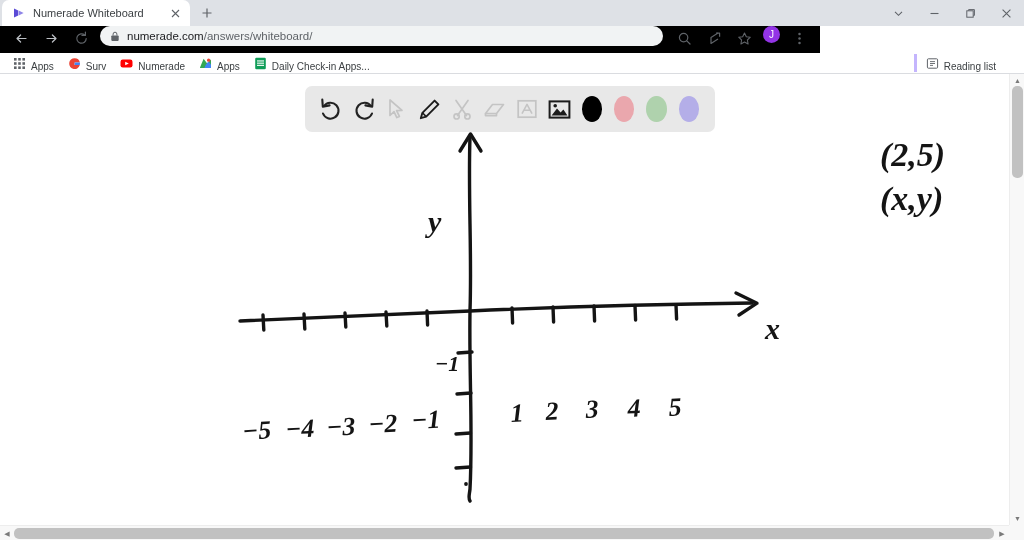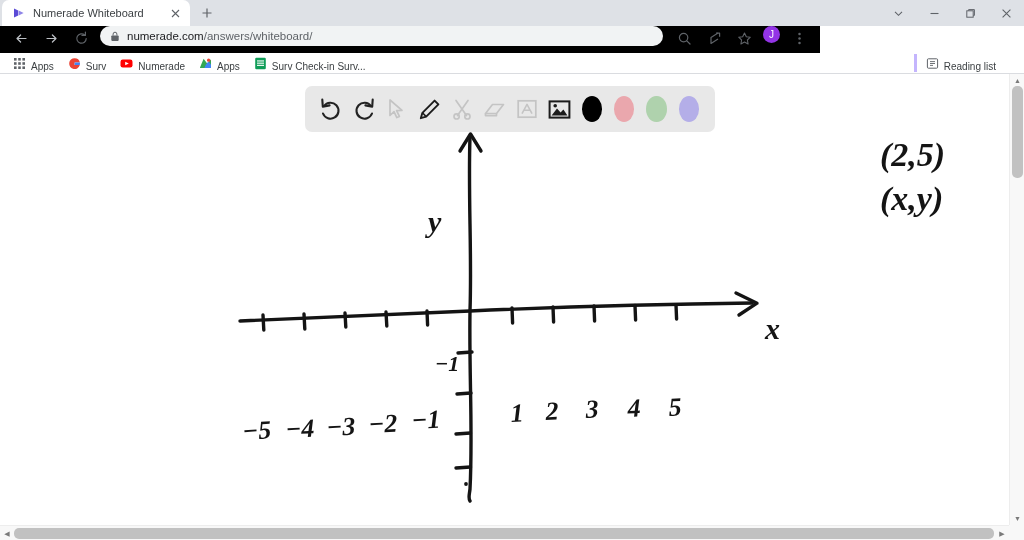--- a/index.html
+++ b/index.html
@@ -304,21 +304,21 @@
       <span class="bm-ico">
         <svg width="13" height="13" viewBox="0 0 13 13">
           <rect x="1.2" y="0.8" width="10.6" height="11.4" rx="1.2" fill="#0f9d58"></rect>
           <g fill="#ffffff">
             <rect x="3" y="3.4" width="7" height="1.1"></rect>
             <rect x="3" y="5.6" width="7" height="1.1"></rect>
             <rect x="3" y="7.8" width="7" height="1.1"></rect>
           </g>
         </svg>
       </span>
-      <span class="bm-label">Surv Check-in Surv...</span>
+      <span class="bm-label">Daily Check-in Apps...</span>
     </div>
 
     <div class="bm-right">
       <span class="bm-ico">
         <svg width="13" height="13" viewBox="0 0 13 13">
           <rect x="1.4" y="1.8" width="10.2" height="9.4" rx="1" stroke="#5f6368" stroke-width="1" fill="none"></rect>
           <path d="M4 4.6 L9 4.6 M4 6.5 L9 6.5 M4 8.4 L7 8.4" stroke="#5f6368" stroke-width="0.9"></path>
         </svg>
       </span>
       <span class="bm-label">Reading list</span>

